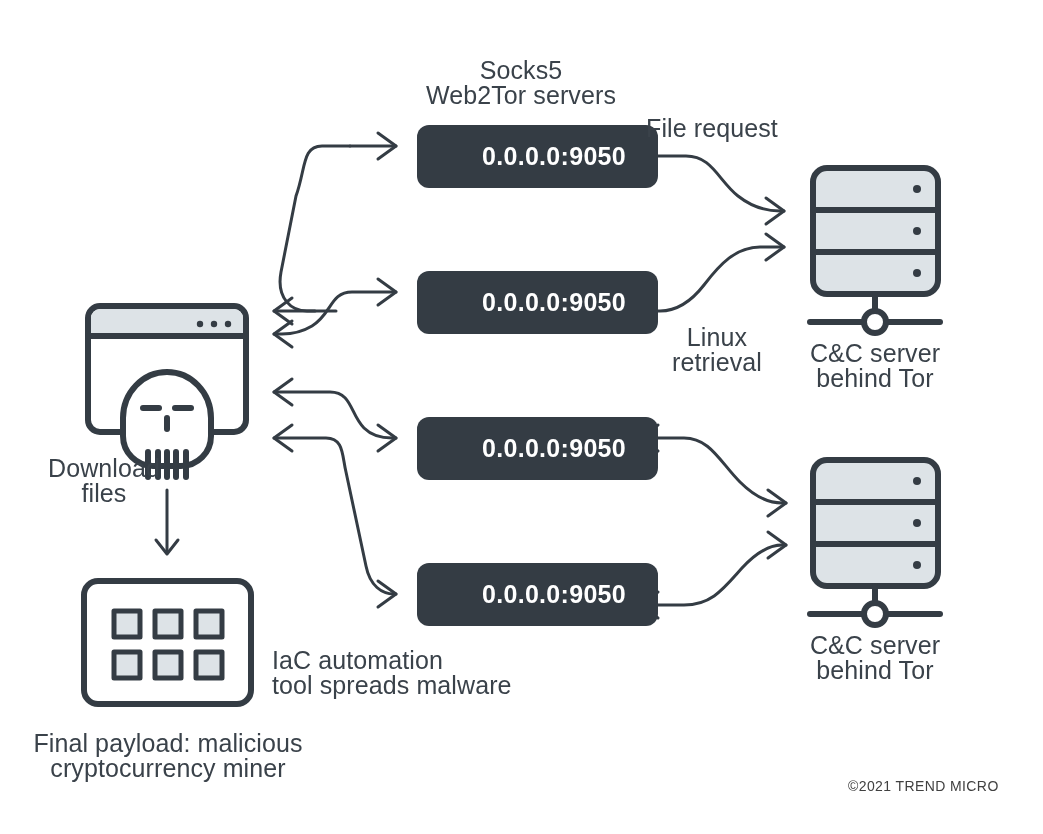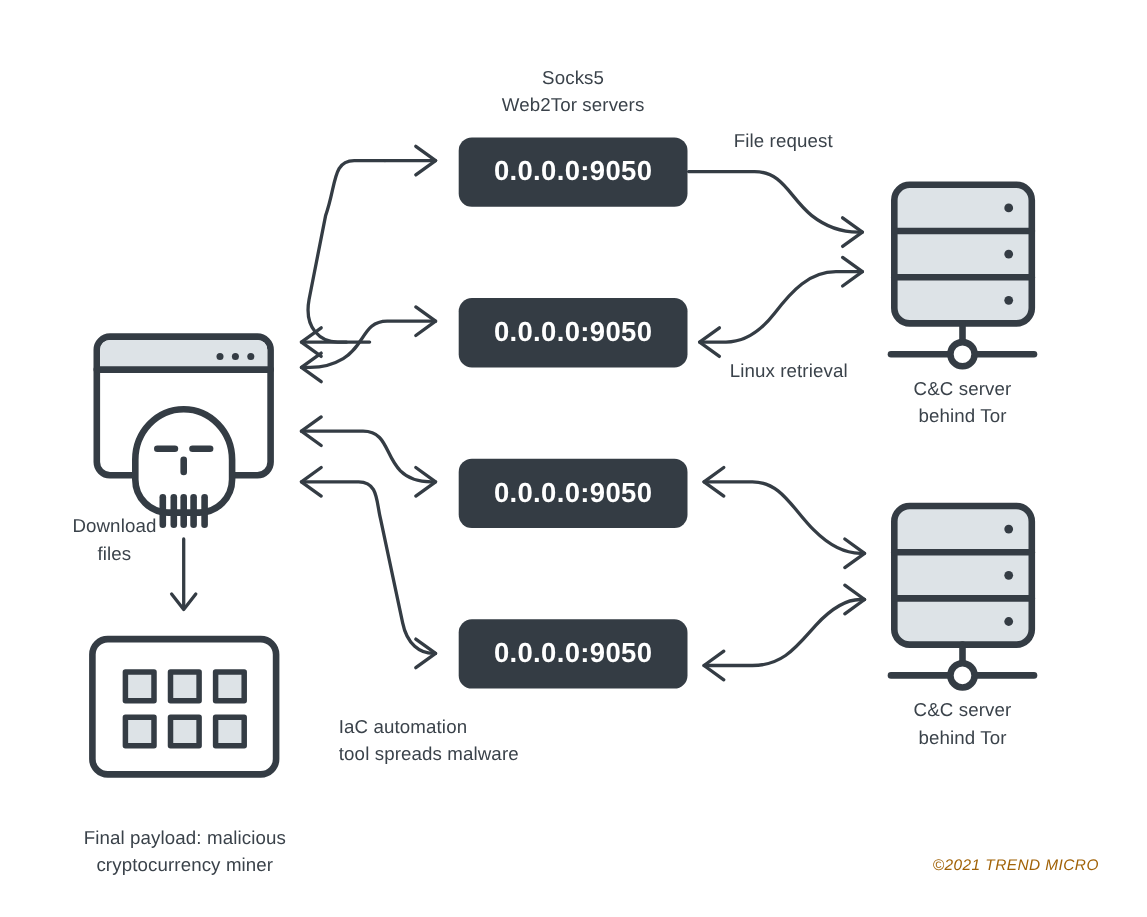--- a/index.html
+++ b/index.html
@@ -21,47 +21,47 @@
     position: absolute;
     left: 0;
     top: 0;
     width: 1043px;
     height: 834px;
   }
   .lbl {
     position: absolute;
     color: #3a424a;
     font-family: "Liberation Sans", sans-serif;
-    font-size: 17px;
+    font-size: 25px;
     line-height: 25px;
     text-align: center;
     white-space: pre-line;
     letter-spacing: 0.1px;
   }
-  .lbl.left-align { text-align: left; margin-left: 36px; }
+  .lbl.left-align { text-align: left; }
   .node-box {
     position: absolute;
     background: #343c44;
     border-radius: 12px;
     color: #ffffff;
     font-family: "Liberation Sans", sans-serif;
     font-size: 25px;
     font-weight: bold;
     letter-spacing: 0.3px;
     display: flex;
     align-items: center;
     justify-content: center;
+    padding-left: 33px;
   }
   .copyright {
     position: absolute;
-    color: #a16207;
+    color: #404040;
     font-family: "Liberation Sans", sans-serif;
     font-size: 14px;
     letter-spacing: 0.4px;
-    font-style: italic;
   }
 </style>
 </head>
 <body>
 
 <div id="stage">
 
   <svg id="diagram-svg" viewBox="0 0 1043 834">
     <defs>
       <style>
@@ -222,24 +222,24 @@
   <div class="lbl" style="left:645px; top:116px; width:134px;">File request</div>
 
   <div class="lbl" style="left:650px; top:325px; width:134px;">Linux retrieval</div>
 
   <div class="lbl" style="left:790px; top:341px; width:170px;">C&amp;C server
 behind Tor</div>
 
   <div class="lbl" style="left:790px; top:633px; width:170px;">C&amp;C server
 behind Tor</div>
 
-  <div class="lbl" style="left:34px; top:466px; width:140px;">Download
+  <div class="lbl" style="left:34px; top:456px; width:140px;">Download
 files</div>
 
   <div class="lbl left-align" style="left:272px; top:648px; width:280px;">IaC automation
 tool spreads malware</div>
 
-  <div class="lbl" style="left:28px; top:749px; width:280px;">Final payload: malicious
+  <div class="lbl" style="left:28px; top:731px; width:280px;">Final payload: malicious
 cryptocurrency miner</div>
 
   <div class="copyright" style="left:848px; top:778px;">©2021 TREND MICRO</div>
 
 </div>
 
 </body></html>

